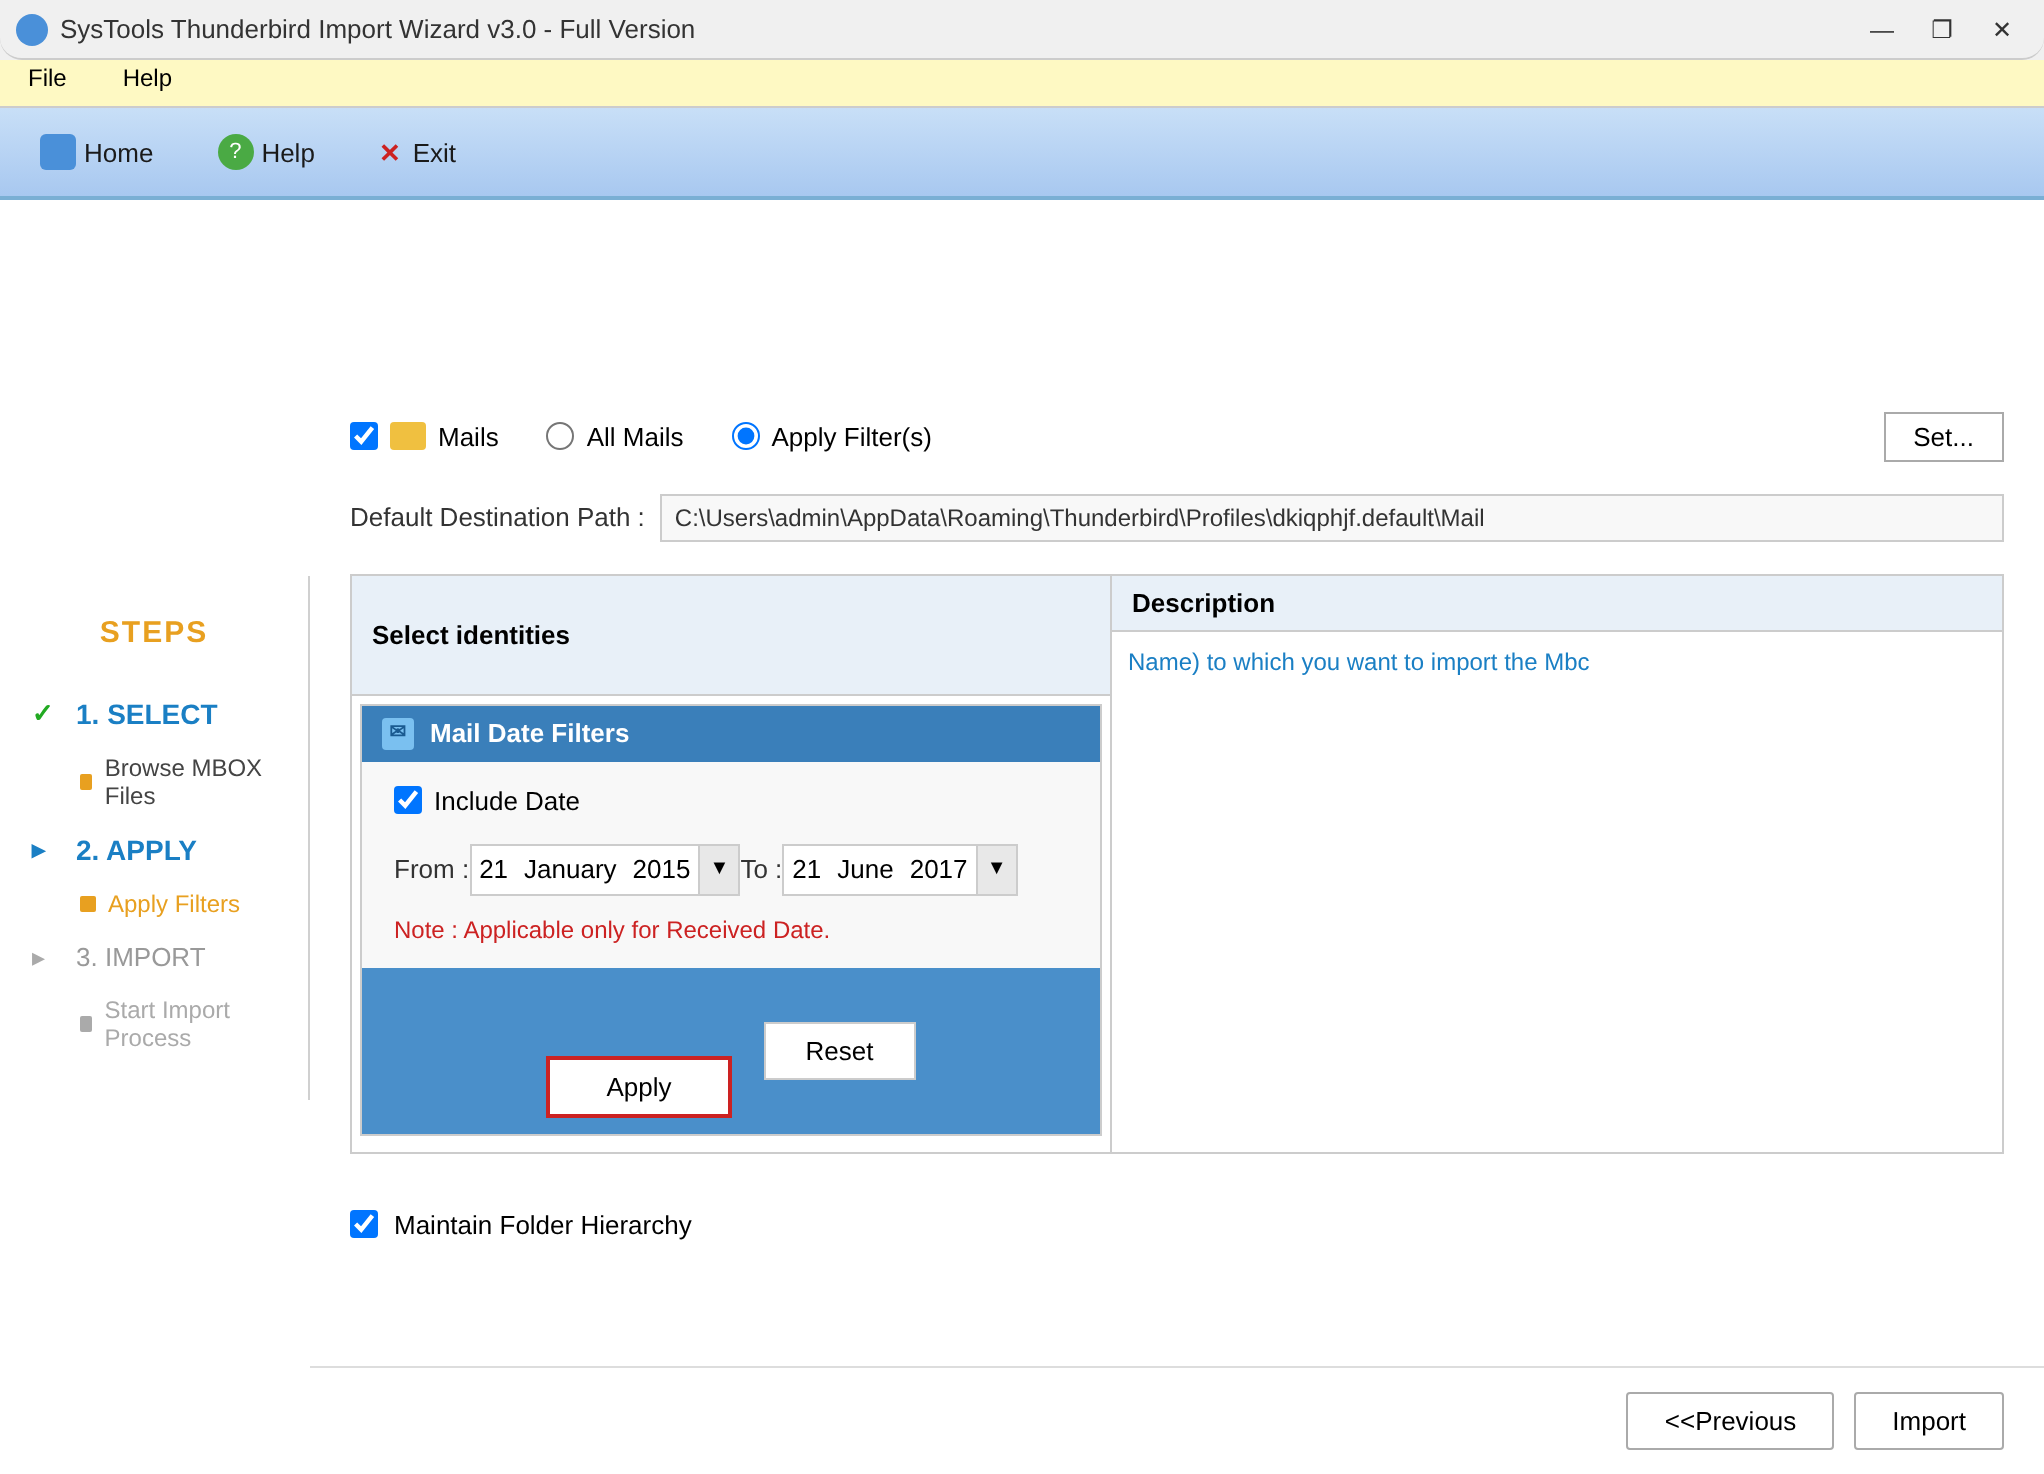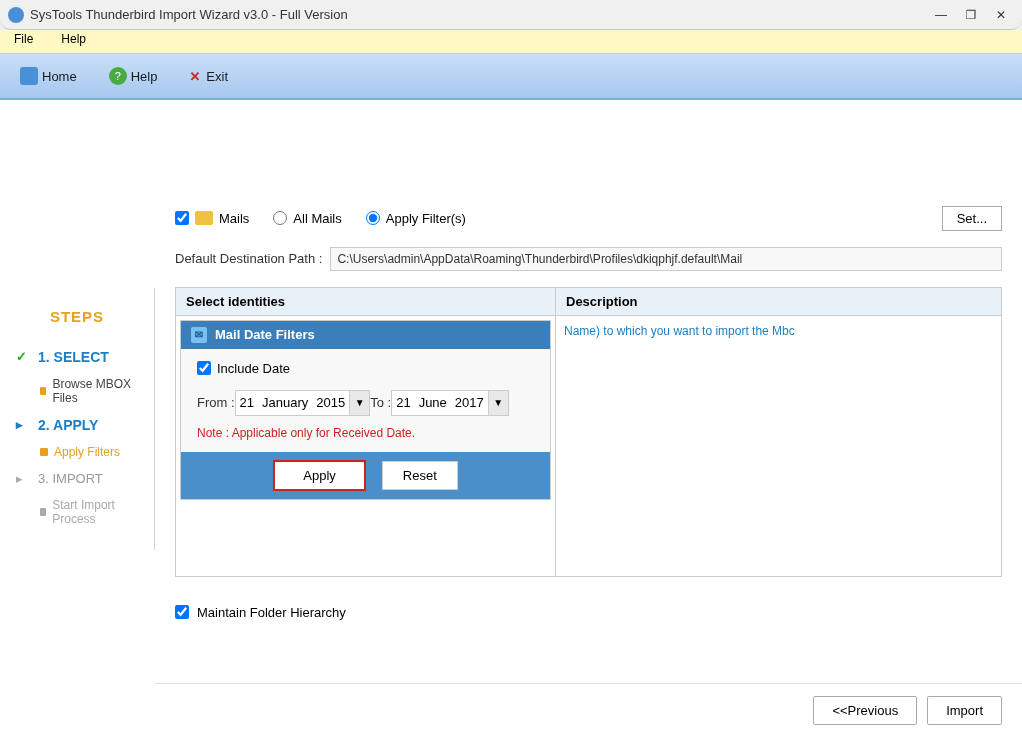--- a/index.html
+++ b/index.html
@@ -160,21 +160,21 @@
       min-height: 290px;
     }
     .panel-left {
       width: 380px;
       border-right: 1px solid #ccc;
       display: flex;
       flex-direction: column;
     }
     .panel-header {
       background: #e8f0f8;
-      padding: 6px 10px;
+      padding: 22px 10px;
       font-weight: bold;
       font-size: 13px;
       border-bottom: 1px solid #ccc;
     }
     .panel-right {
       flex: 1;
       display: flex;
       flex-direction: column;
     }
     .panel-right-header {
@@ -241,20 +241,21 @@
       justify-content: center;
       gap: 16px;
     }
     .apply-btn {
       padding: 6px 28px;
       background: white;
       border: 2px solid #cc2222;
       cursor: pointer;
       font-size: 13px;
       font-weight: normal;
+      margin-top: 36px;
     }
     .reset-btn {
       padding: 6px 20px;
       background: white;
       border: 1px solid #ccc;
       cursor: pointer;
       font-size: 13px;
     }
 
     

